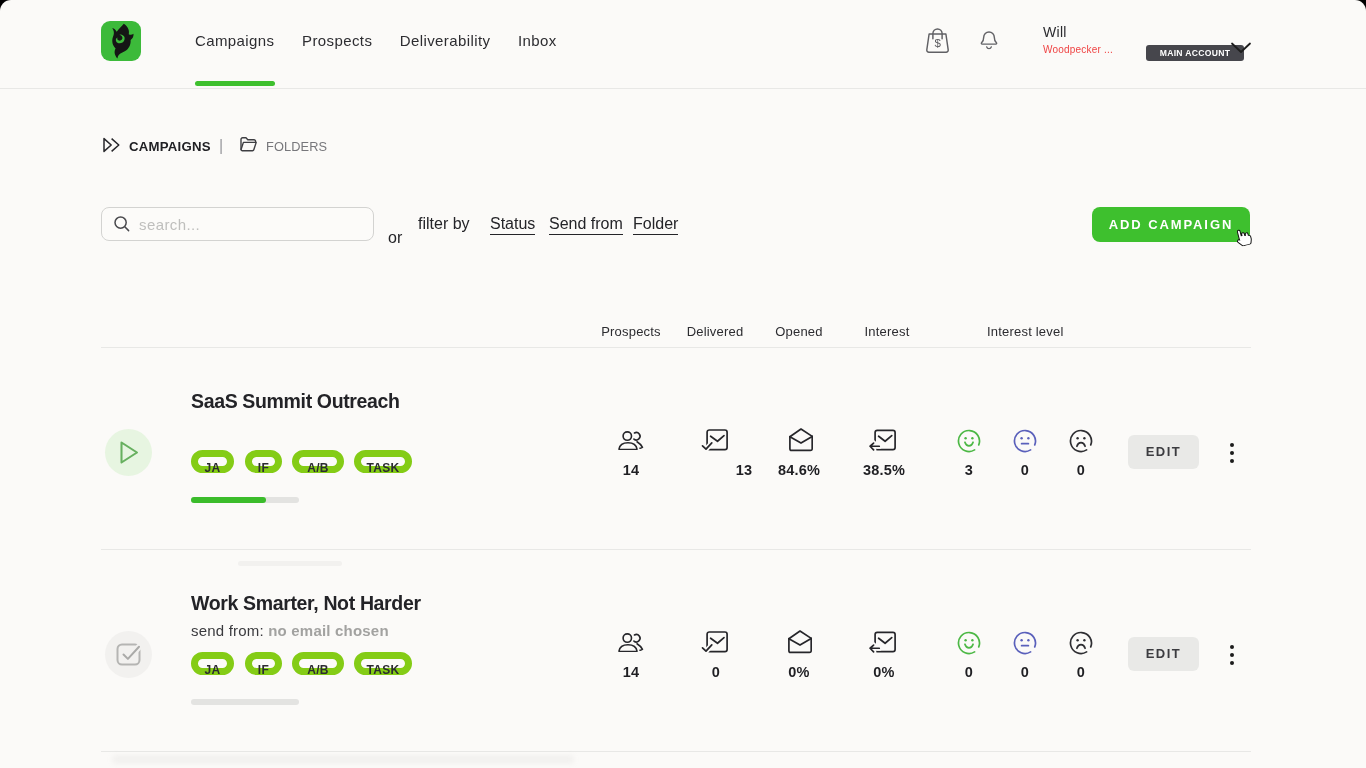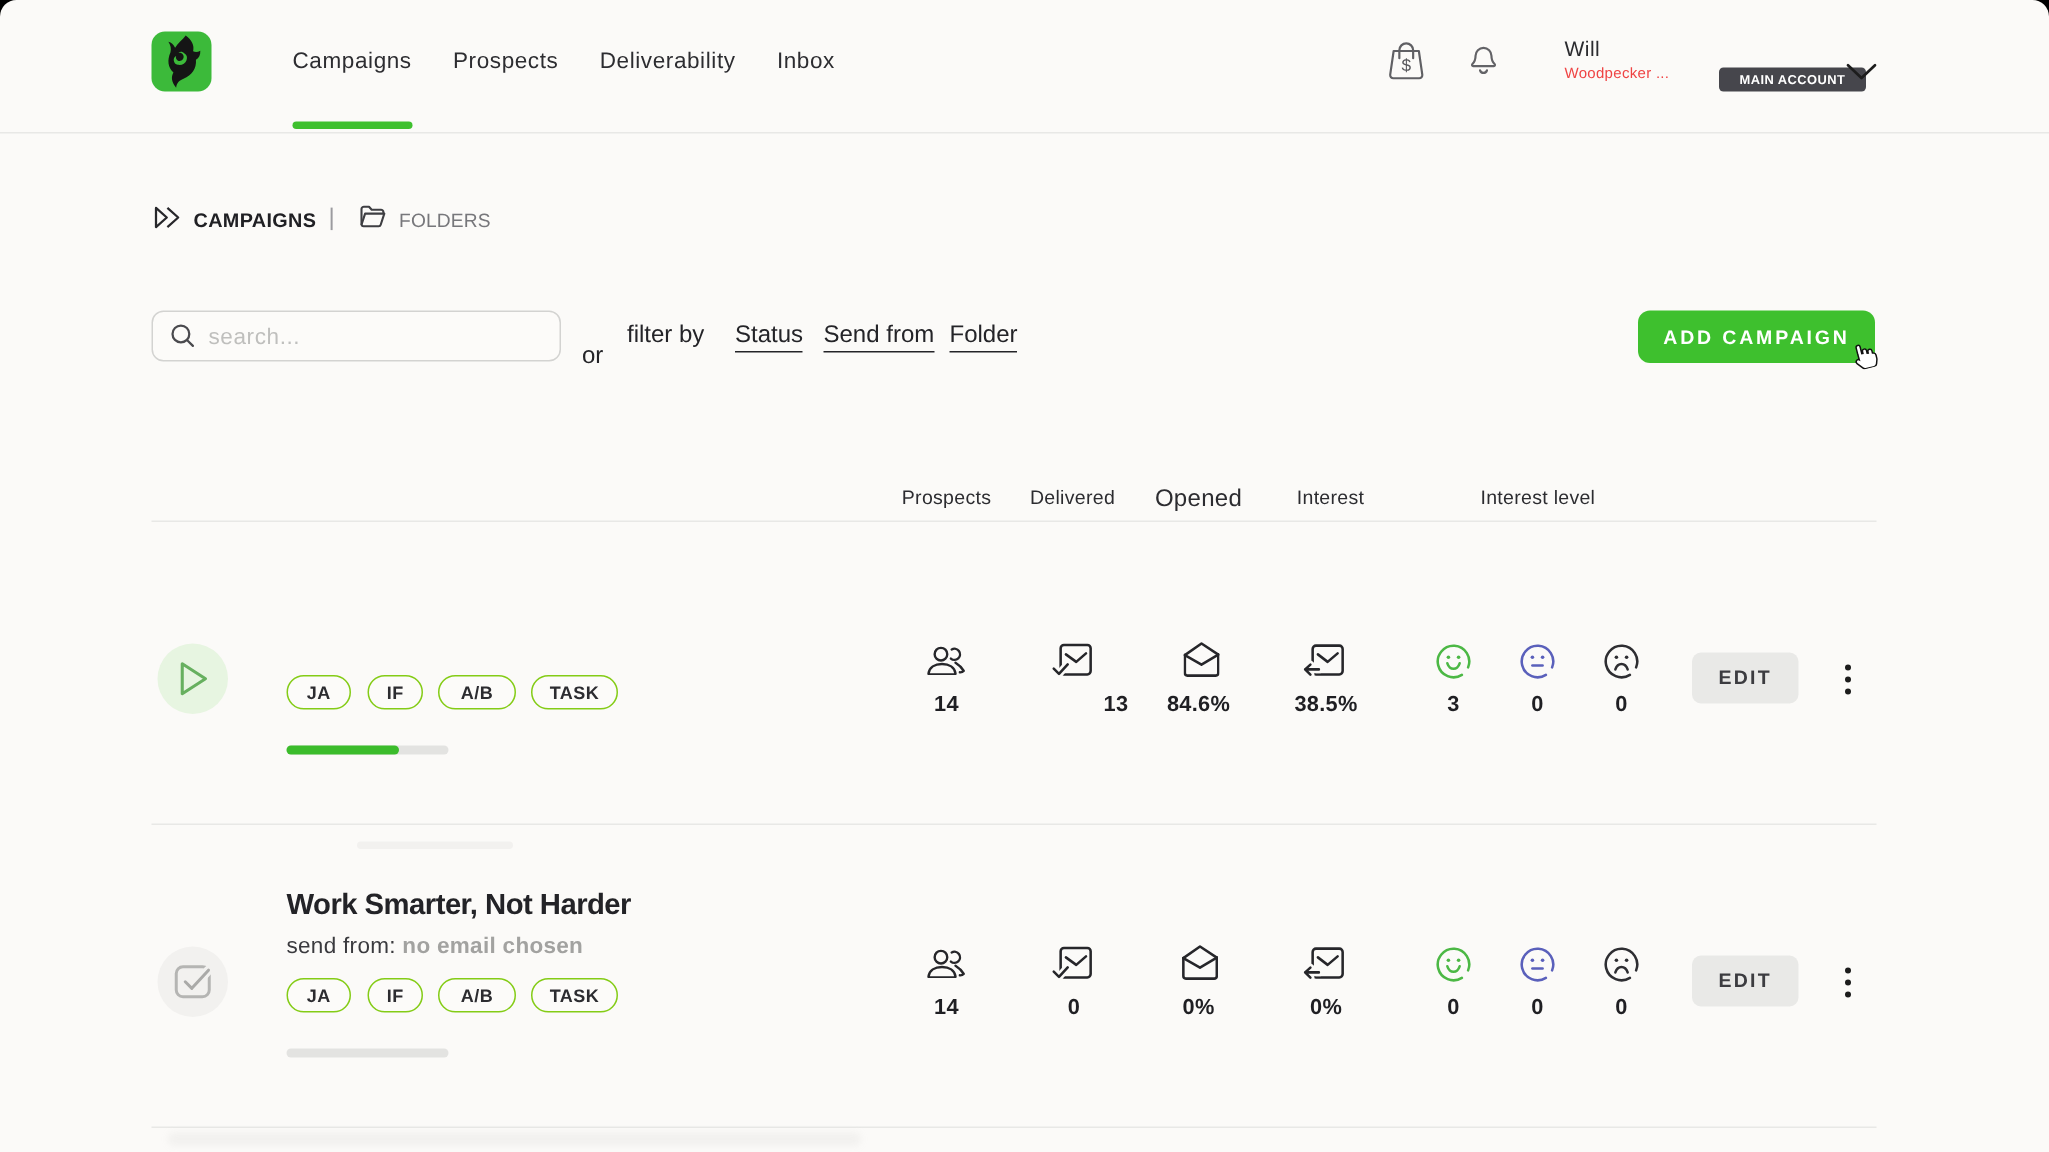--- a/index.html
+++ b/index.html
@@ -4,21 +4,21 @@
 <style>
   * { margin:0; padding:0; box-sizing:border-box; }
   html,body { width:1366px; height:768px; background:#000; overflow:hidden;
     font-family:"Liberation Sans", sans-serif; }
   .win { position:absolute; left:0; top:0; width:1366px; height:768px;
     background:#fbfaf8; border-radius:11px 11px 0 0; overflow:hidden; }
   .abs { position:absolute; }
   .hdiv { position:absolute; height:1px; background:#e8e8e6; }
   .cx { transform:translateX(-50%); white-space:nowrap; }
   .num { font-size:14.5px; font-weight:bold; color:#1f1f23; letter-spacing:.2px; }
-  .pill { position:absolute; height:23px; border:1px solid #84cc16; border-radius:12px;
+  .pill { position:absolute; height:23px; border:7px solid #84cc16; border-radius:12px;
     background:#fcfbf9; color:#2c2c30; font-size:12px; font-weight:bold;
     letter-spacing:.3px; text-align:center; line-height:22.5px; }
   .editbtn { position:absolute; left:1128px; width:71px; height:34px; background:#e9e9e7;
     border-radius:6px; color:#3c3c40; font-size:13px; font-weight:bold;
     letter-spacing:1.5px; text-align:center; line-height:34px; }
   .kebab { position:absolute; left:1230px; width:4px; }
   .kebab i { display:block; width:4px; height:4px; border-radius:50%;
     background:#1c1c1c; margin:0 0 4px 0; }
 </style>
 </head>
@@ -113,31 +113,32 @@
         <path d="M11.25 18.25 H2.1 M5.6 15.1 L2.1 18.25 L5.6 21.8" stroke-width="1.7"></path>
       </g>
       <g id="ic-face-base" fill="none" stroke-width="1.7" stroke-linecap="round">
         <path d="M17.6 20.9 A10.5 10.5 0 1 1 21.74 15.93"></path>
       </g>
     </defs>
   </svg>
 
   <div class="abs cx" style="left:631px;top:324px;font-size:13px;color:#2c2c30;letter-spacing:.2px;">Prospects</div>
   <div class="abs cx" style="left:715px;top:324px;font-size:13px;color:#2c2c30;letter-spacing:.2px;">Delivered</div>
-  <div class="abs cx" style="left:799px;top:324px;font-size:16px;color:#2c2c30;letter-spacing:.2px;">Opened</div>
+  <div class="abs cx" style="left:799px;top:324px;font-size:13px;color:#2c2c30;letter-spacing:.2px;">Opened</div>
   <div class="abs cx" style="left:887px;top:324px;font-size:13px;color:#2c2c30;letter-spacing:.2px;">Interest</div>
   <div class="abs" style="left:987px;top:324px;font-size:13px;color:#2c2c30;letter-spacing:.2px;">Interest level</div>
   <div class="hdiv" style="left:101px;top:347px;width:1150px;"></div>
   <div class="hdiv" style="left:101px;top:549px;width:1150px;"></div>
   <div class="hdiv" style="left:101px;top:751px;width:1150px;"></div>
 
   <div class="abs" style="left:105px;top:429px;width:47px;height:47px;border-radius:50%;background:#e7f5e1;"></div>
   <svg class="abs" style="left:105px;top:429px;" width="47" height="47" viewBox="0 0 47 47" fill="none" stroke="#67b05f" stroke-width="2.05" stroke-linejoin="round">
     <path d="M16.5 13.5 L32 23.5 L16.5 33.5 Z"></path>
   </svg>
+  <div class="abs" style="left:191px;top:390px;font-size:19.5px;font-weight:bold;color:#232327;letter-spacing:-.35px;">SaaS Summit Outreach</div>
   <div class="pill" style="left:191px;top:450px;width:43px;">JA</div>
   <div class="pill" style="left:245px;top:450px;width:37px;">IF</div>
   <div class="pill" style="left:292px;top:450px;width:52px;">A/B</div>
   <div class="pill" style="left:354px;top:450px;width:58px;">TASK</div>
   <div class="abs" style="left:191px;top:497px;width:108px;height:6px;border-radius:3px;background:#e3e3e1;"></div>
   <div class="abs" style="left:191px;top:497px;width:75px;height:6px;border-radius:3px;background:#3bbc2b;"></div>
   <svg class="abs" style="left:618px;top:429px;" width="26" height="21" viewBox="0 0 26 21">
       <use href="#ic-people"></use>
     </svg>
   <svg class="abs" style="left:701px;top:428px;" width="28" height="24" viewBox="0 0 28 24">

